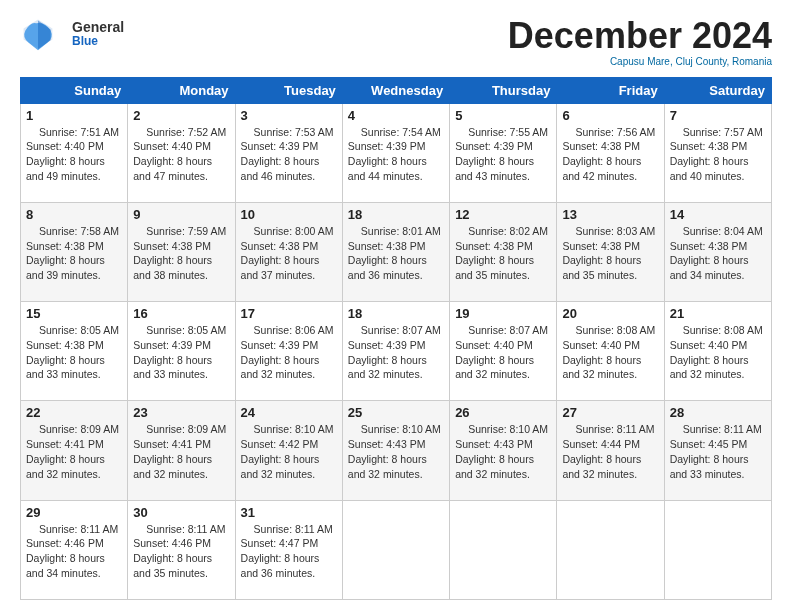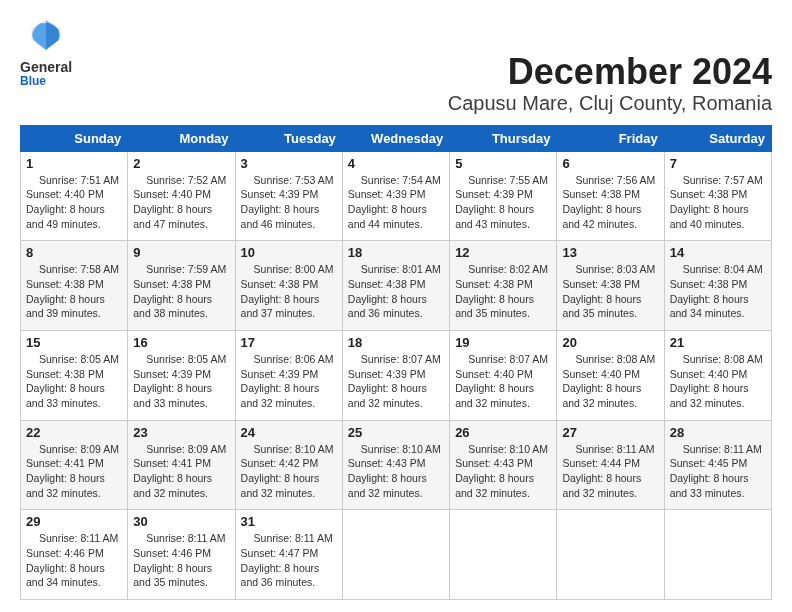--- a/index.html
+++ b/index.html
@@ -19,22 +19,21 @@
     }
     .header {
       display: flex;
       justify-content: space-between;
       align-items: flex-start;
       margin-bottom: 10px;
     }
     .logo {
       display: flex;
       align-items: center;
-      gap: 8px;
-      flex-direction: column;
+      gap: 16px;
     }
     .logo-text {
       display: flex;
       flex-direction: column;
       line-height: 1.1;
     }
     .logo-general {
       font-size: 14px;
       font-weight: bold;
       color: #333;
@@ -49,25 +48,24 @@
       height: 36px;
     }
     .title-section {
       text-align: right;
     }
     .main-title {
       font-size: 36px;
       font-weight: bold;
       color: #222;
       line-height: 1.1;
-      margin-top: 36px;
     }
     .subtitle {
-      font-size: 20px;
-      color: #404040;
+      font-size: 10px;
+      color: #0369a1;
     }
     .calendar {
       flex: 1;
       border: 1px solid #ccc;
       border-collapse: collapse;
       width: 100%;
       table-layout: fixed;
       font-size: 11px;
     }
     .calendar thead tr th {

